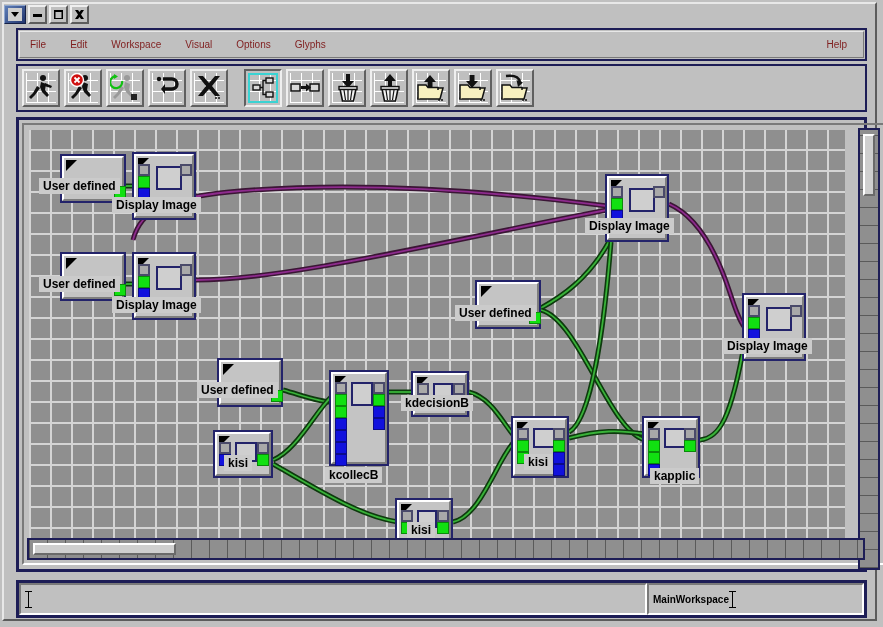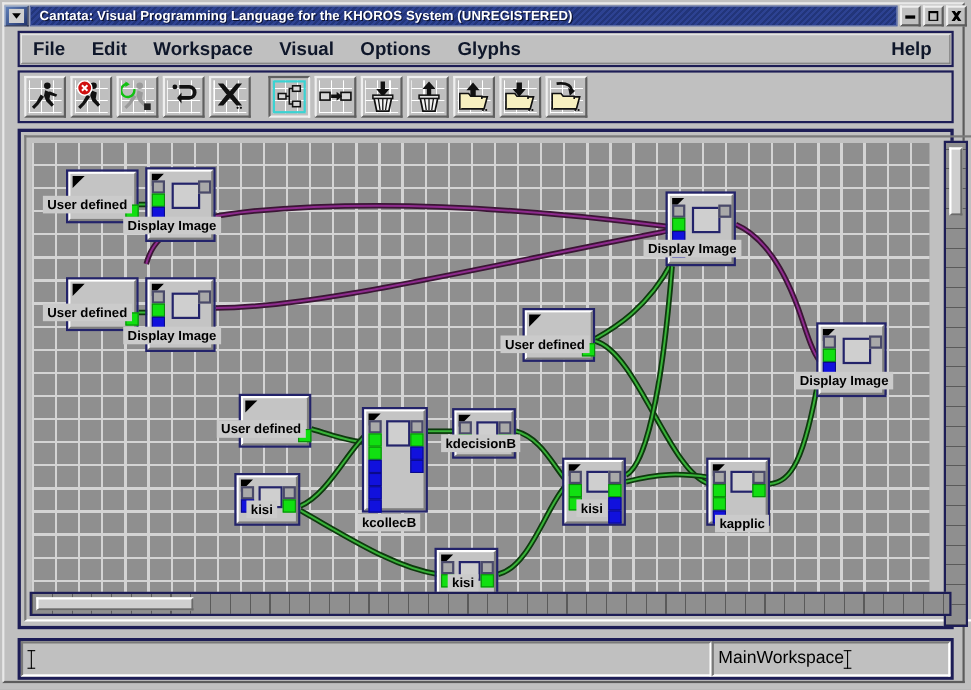--- a/index.html
+++ b/index.html
@@ -28,21 +28,21 @@
         border-top:2px solid #efefef;border-left:2px solid #efefef;
         border-right:2px solid #5c5c5c;border-bottom:2px solid #5c5c5c;box-sizing:border-box;
         display:flex;align-items:center;justify-content:center;}
 
   
   .menubar{position:absolute;left:16px;top:28px;width:851px;height:33px;background:#c0c0c0;
      border:2px solid #1d1d56;box-sizing:border-box;display:flex;align-items:center;}
   .menubar .inner{position:absolute;left:1px;top:1px;right:1px;bottom:1px;
      border-top:1px solid #e8e8e8;border-left:1px solid #e8e8e8;
      border-right:1px solid #7a7a7a;border-bottom:1px solid #7a7a7a;pointer-events:none;}
-  .menuitem{font-size:17px;font-weight:bold;color:#0f172a;padding:3px 8px;margin:0 4px;cursor:default;white-space:nowrap;}
+  .menuitem{font-size:10px;font-weight:normal;color:#7f1d1d;padding:3px 8px;margin:0 4px;cursor:default;white-space:nowrap;}
   .menuitem:first-child{margin-left:10px;}
   .menu-spacer{flex:1;}
   .menuitem.help{margin-right:10px;}
 
   
   .toolbar{position:absolute;left:16px;top:64px;width:851px;height:48px;background:#c0c0c0;
      border:2px solid #1d1d56;box-sizing:border-box;display:flex;align-items:center;padding-left:4px;}
   .tbtn{width:38px;height:38px;margin-right:4px;background:#c0c0c0;
      border-top:2px solid #efefef;border-left:2px solid #efefef;
      border-right:2px solid #606060;border-bottom:2px solid #606060;box-sizing:border-box;
@@ -90,21 +90,21 @@
 
   
   .statusbar{position:absolute;left:16px;top:580px;width:851px;height:38px;
      border:3px solid #1d1d56;box-sizing:border-box;background:#c0c0c0;display:flex;}
   .statusfield{height:100%;background:#c0c0c0;box-sizing:border-box;
      border-top:2px solid #7a7a7a;border-left:2px solid #7a7a7a;
      border-right:2px solid #ffffff;border-bottom:2px solid #ffffff;
      display:flex;align-items:center;padding-left:4px;position:relative;}
   .statusfield.left{flex:1;}
   .statusfield.right{width:217px;}
-  .statustext{font-size:16px;color:#000;white-space:nowrap;}
+  .statustext{font-size:10px;color:#000;white-space:nowrap;font-weight:bold;}
   .ibeam{display:inline-block;width:7px;height:17px;position:relative;}
   .ibeam:before,.ibeam:after{content:"";position:absolute;left:0;width:7px;height:1px;background:#000;}
   .ibeam:before{top:0;} .ibeam:after{bottom:0;}
   .ibeam i{position:absolute;left:3px;top:0;width:1px;height:17px;background:#000;}
 
   
   .glyph{position:absolute;}
   .gbox{position:absolute;left:0;top:0;background:#c4c4c4;
      border-top:2px solid #ffffff;border-left:2px solid #ffffff;
      border-right:2px solid #7e7e7e;border-bottom:2px solid #7e7e7e;
@@ -125,21 +125,20 @@
 <div class="app">
  <div class="winframe"></div>
 
  <div class="titlebar">
    <div class="tb-menu-btn">
      <svg width="14" height="13" viewBox="0 0 14 13">
        <rect x="0" y="0" width="14" height="13" fill="#cfcfcf"></rect>
        <path d="M3 4 L7 9 L11 4 Z" fill="#000"></path>
      </svg>
    </div>
-   <div class="tb-title">Cantata: Visual Programming Language for the KHOROS System (UNREGISTERED)</div>
    <div class="tb-btns">
      <div class="tb-btn">
        <svg width="11" height="11" viewBox="0 0 11 11">
          <rect x="1" y="5" width="9" height="3" fill="#000"></rect>
        </svg>
      </div>
      <div class="tb-btn">
        <svg width="11" height="11" viewBox="0 0 11 11">
          <rect x="1" y="1" width="9" height="9" fill="#000"></rect>
          <rect x="2.5" y="3" width="6" height="6" fill="#c0c0c0"></rect>

